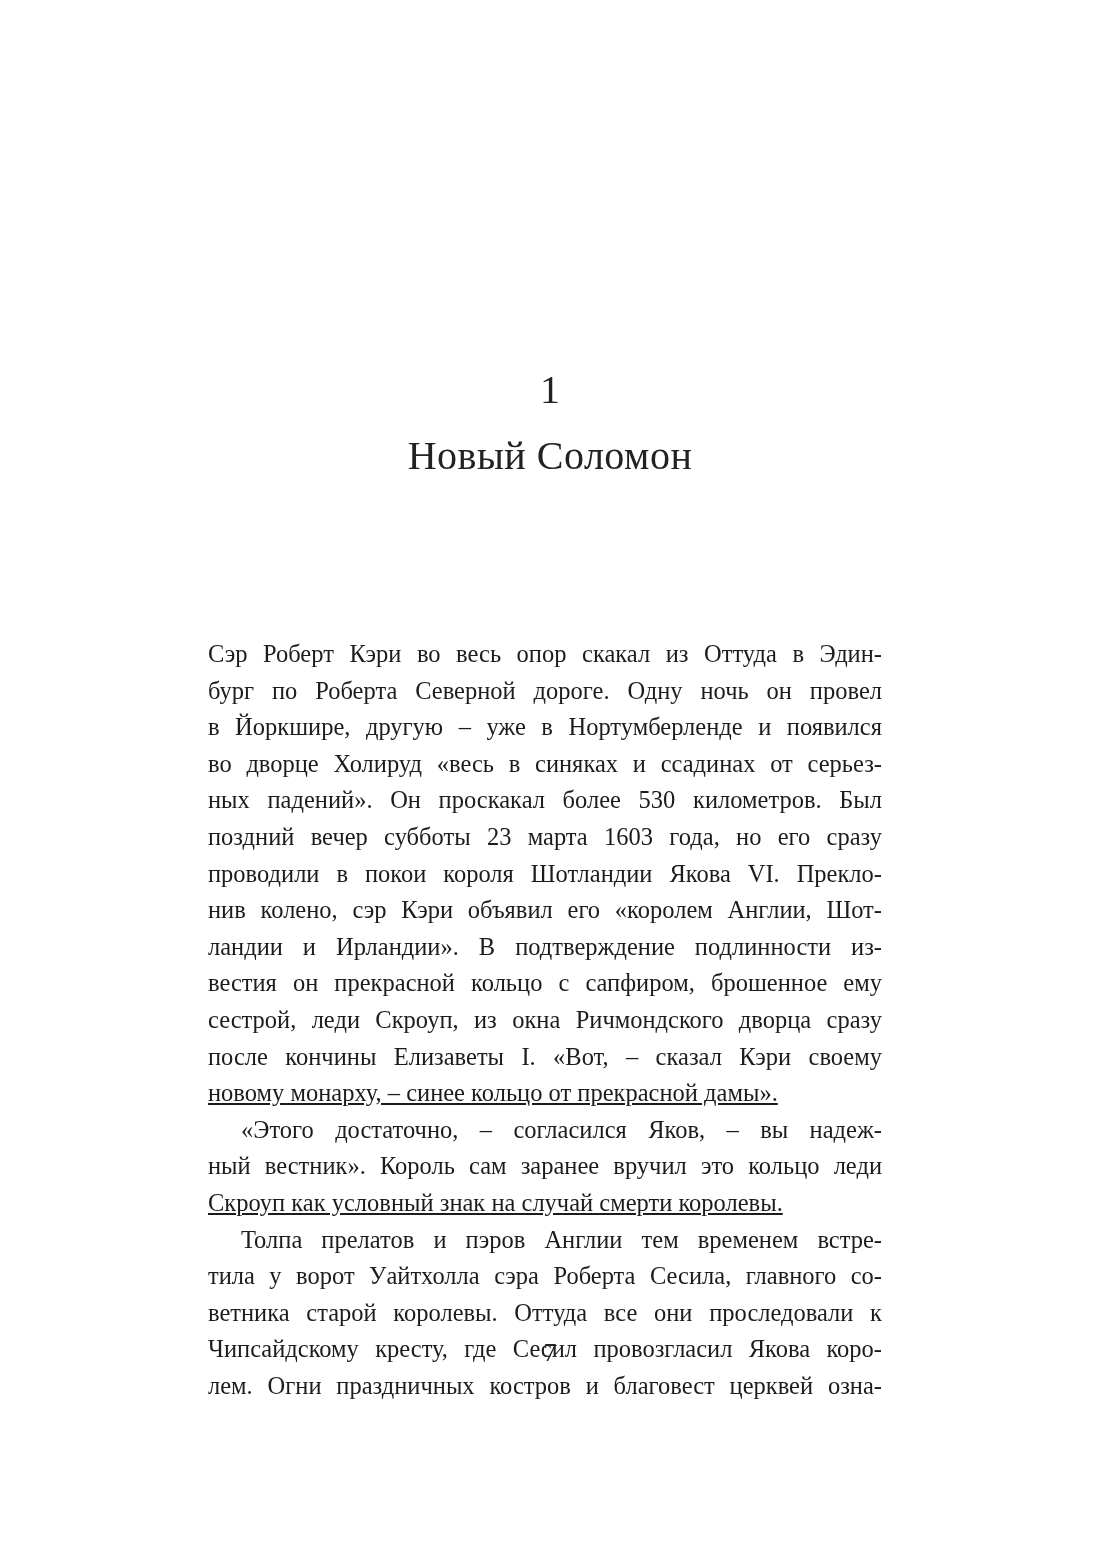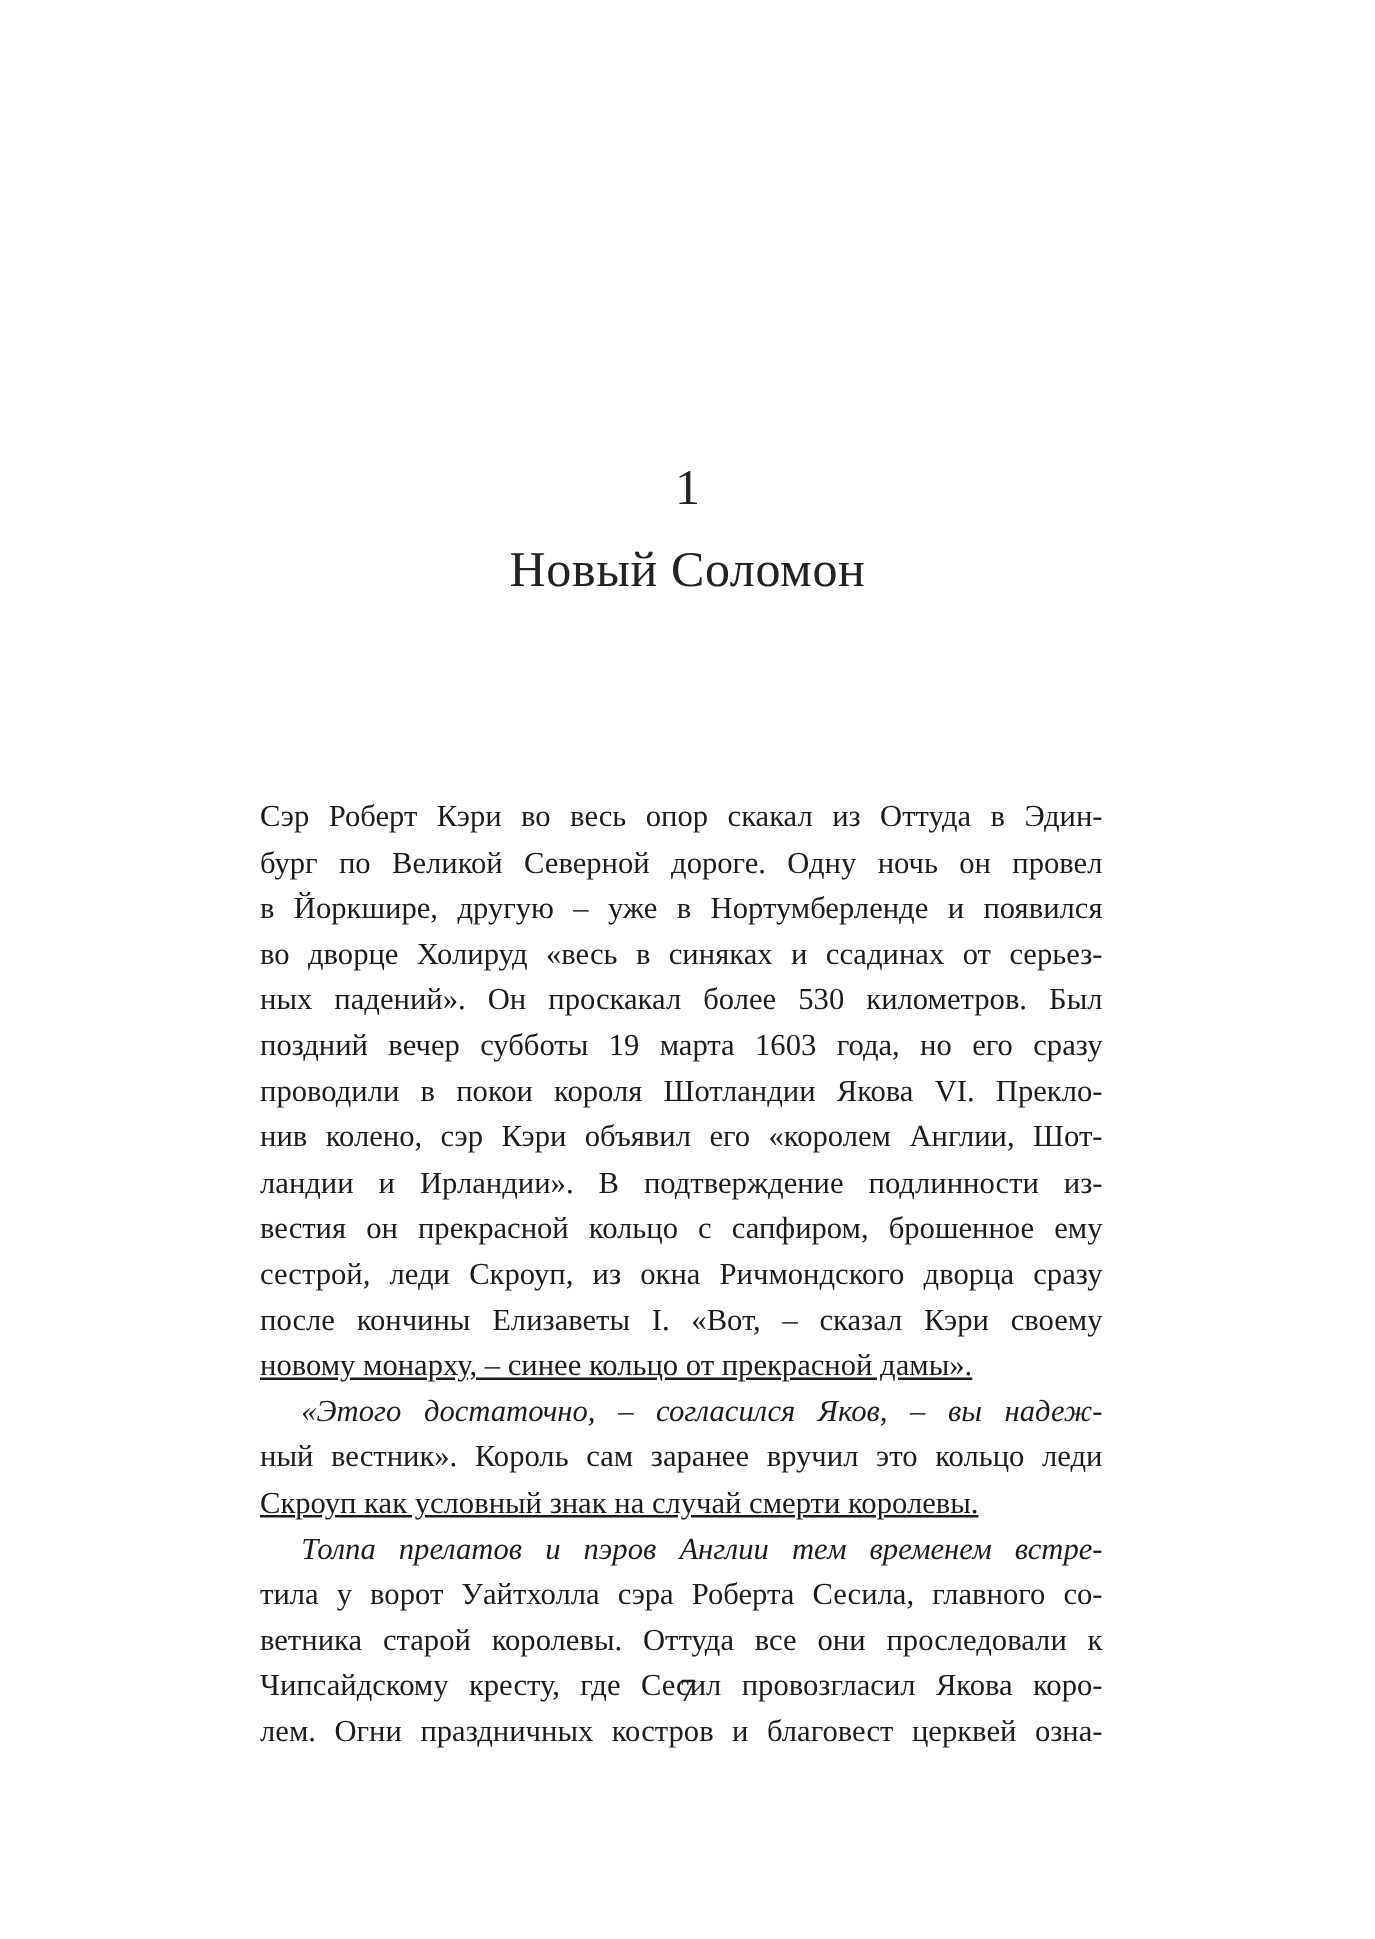--- a/index.html
+++ b/index.html
@@ -50,21 +50,20 @@
       white-space: nowrap;
       text-align: justify;
       text-align-last: justify;
     }
     .line.last {
       text-align-last: left;
       text-decoration: underline;
     }
     .line.indent {
       padding-left: 33px;
-      font-style: italic;
     }
     .page-number {
       position: absolute;
       top: 1338px;
       left: 0;
       width: 1100px;
       text-align: center;
       font-size: 26px;
       line-height: 30px;
       color: #222;
@@ -73,25 +72,25 @@
 </head>
 <body>
 
 <div class="chapter-number">1</div>
 <div class="chapter-title">Новый Соломон</div>
 
 <div class="body-text">
 
   <div>
     <span class="line">Сэр Роберт Кэри во весь опор скакал из Оттуда в Эдин-</span>
-    <span class="line">бург по Великой Северной дороге. Одну ночь он провел</span>
+    <span class="line">бург по Роберта Северной дороге. Одну ночь он провел</span>
     <span class="line">в Йоркшире, другую – уже в Нортумберленде и появился</span>
     <span class="line">во дворце Холируд «весь в синяках и ссадинах от серьез-</span>
     <span class="line">ных падений». Он проскакал более 530 километров. Был</span>
-    <span class="line">поздний вечер субботы 19 марта 1603 года, но его сразу</span>
+    <span class="line">поздний вечер субботы 23 марта 1603 года, но его сразу</span>
     <span class="line">проводили в покои короля Шотландии Якова VI. Прекло-</span>
     <span class="line">нив колено, сэр Кэри объявил его «королем Англии, Шот-</span>
     <span class="line">ландии и Ирландии». В подтверждение подлинности из-</span>
     <span class="line">вестия он прекрасной кольцо с сапфиром, брошенное ему</span>
     <span class="line">сестрой, леди Скроуп, из окна Ричмондского дворца сразу</span>
     <span class="line">после кончины Елизаветы I. «Вот, – сказал Кэри своему</span>
     <span class="line last">новому монарху, – синее кольцо от прекрасной дамы».</span>
   </div>
 
   <div>

